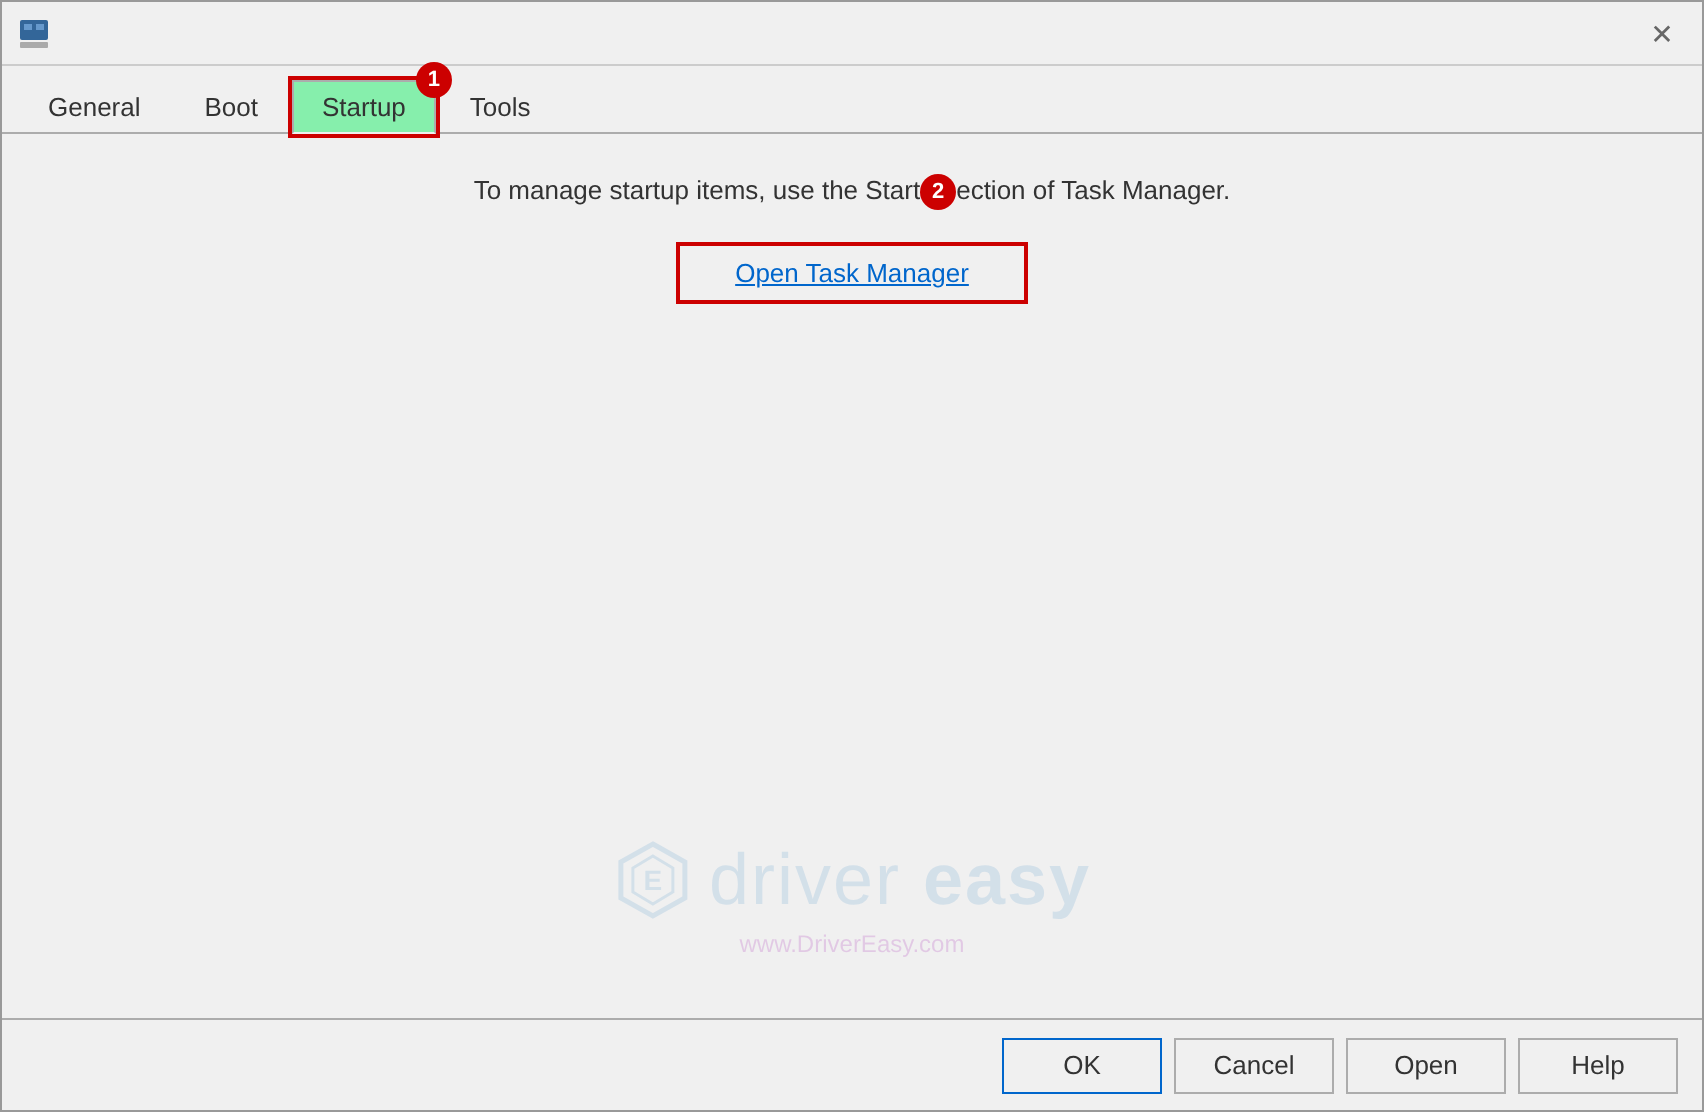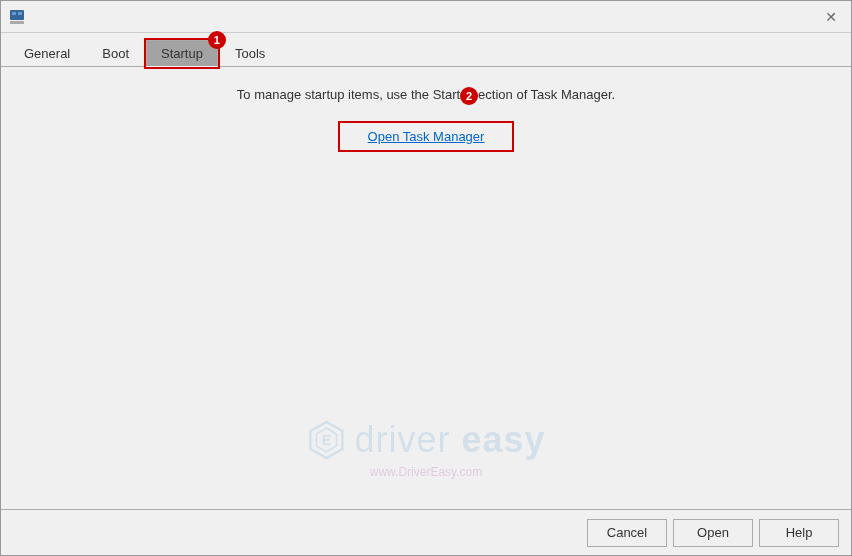--- a/index.html
+++ b/index.html
@@ -63,21 +63,21 @@
       padding: 5px 14px;
       cursor: pointer;
       border: 1px solid transparent;
       background: transparent;
       font-size: 13px;
       color: #333;
       position: relative;
       top: 1px;
     }
     .tab.active {
-      background: #a3a3a3;
+      background: #86efac;
       border: 1px solid #acacac;
       border-bottom: 1px solid #f0f0f0;
       outline: 2px solid #cc0000;
       outline-offset: 0px;
     }
     .tab-startup-wrapper {
       position: relative;
     }
     .badge {
       position: absolute;
@@ -240,17 +240,18 @@
           <polygon points="20,8 30,14 30,26 20,32 10,26 10,14" fill="none" stroke="#5599cc" stroke-width="1.5"></polygon>
           <text x="20" y="25" text-anchor="middle" fill="#5599cc" font-size="14" font-weight="bold">E</text>
         </svg>
         <span class="watermark-brand">driver <span>easy</span></span>
       </div>
       <div class="watermark-url">www.DriverEasy.com</div>
     </div>
   </div>
 
   <div class="footer">
+    <button class="footer-btn ok">OK</button>
     <button class="footer-btn">Cancel</button>
     <button class="footer-btn">Open</button>
     <button class="footer-btn">Help</button>
   </div>
 </div>
 
 </body></html>

